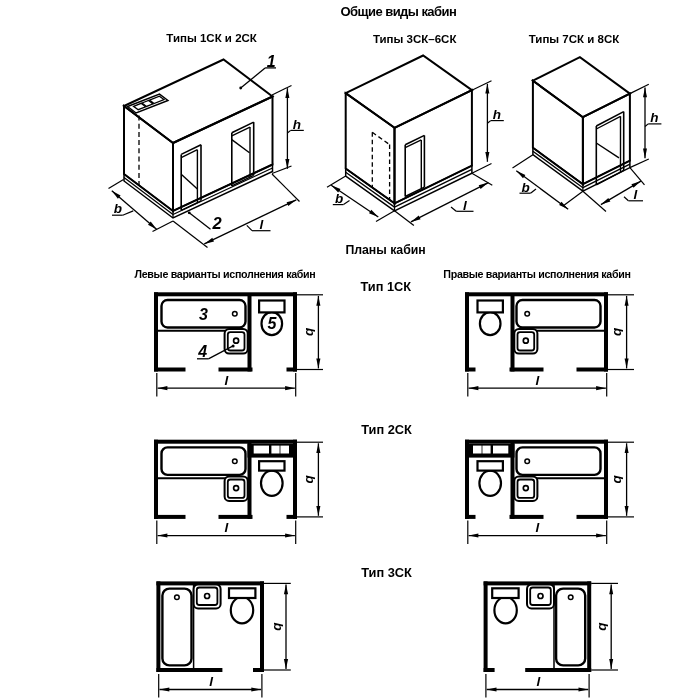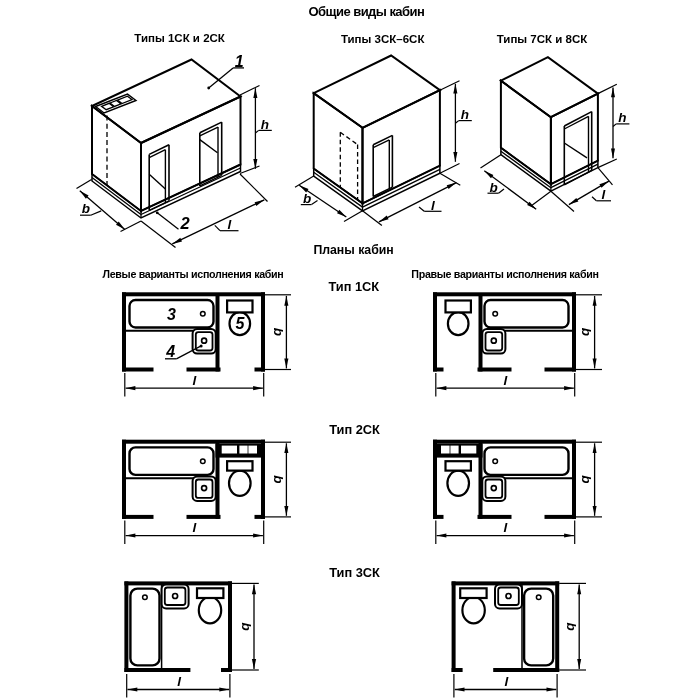--- a/index.html
+++ b/index.html
@@ -1,17 +1,17 @@
 <!DOCTYPE html>
 <html><head>
 <meta charset="utf-8">
 <title>Общие виды кабин</title>
 <style>
 html,body{margin:0;padding:0;background:#fff;}
-#page{width:652px;height:700px;position:relative;background:#fff;will-change:transform;}
+#page{width:652px;height:700px;position:relative;background:#fff;will-change:transform;margin-left:32px;}
 </style>
 </head>
 <body>
 
 <div id="page">
 <svg style="filter:blur(0.28px)" width="700" height="700" viewBox="0 0 700 700">
 
 <text x="366.4" y="16.2" text-anchor="middle" style="font-family:&quot;Liberation Sans&quot;,sans-serif;font-size:13px;font-weight:bold;letter-spacing:-0.55px;" fill="#000">Общие виды кабин</text>
 
 <text x="179.6" y="42.3" text-anchor="middle" style="font-family:&quot;Liberation Sans&quot;,sans-serif;font-size:11.5px;font-weight:bold;" fill="#000">Типы 1СК и 2СК</text>

